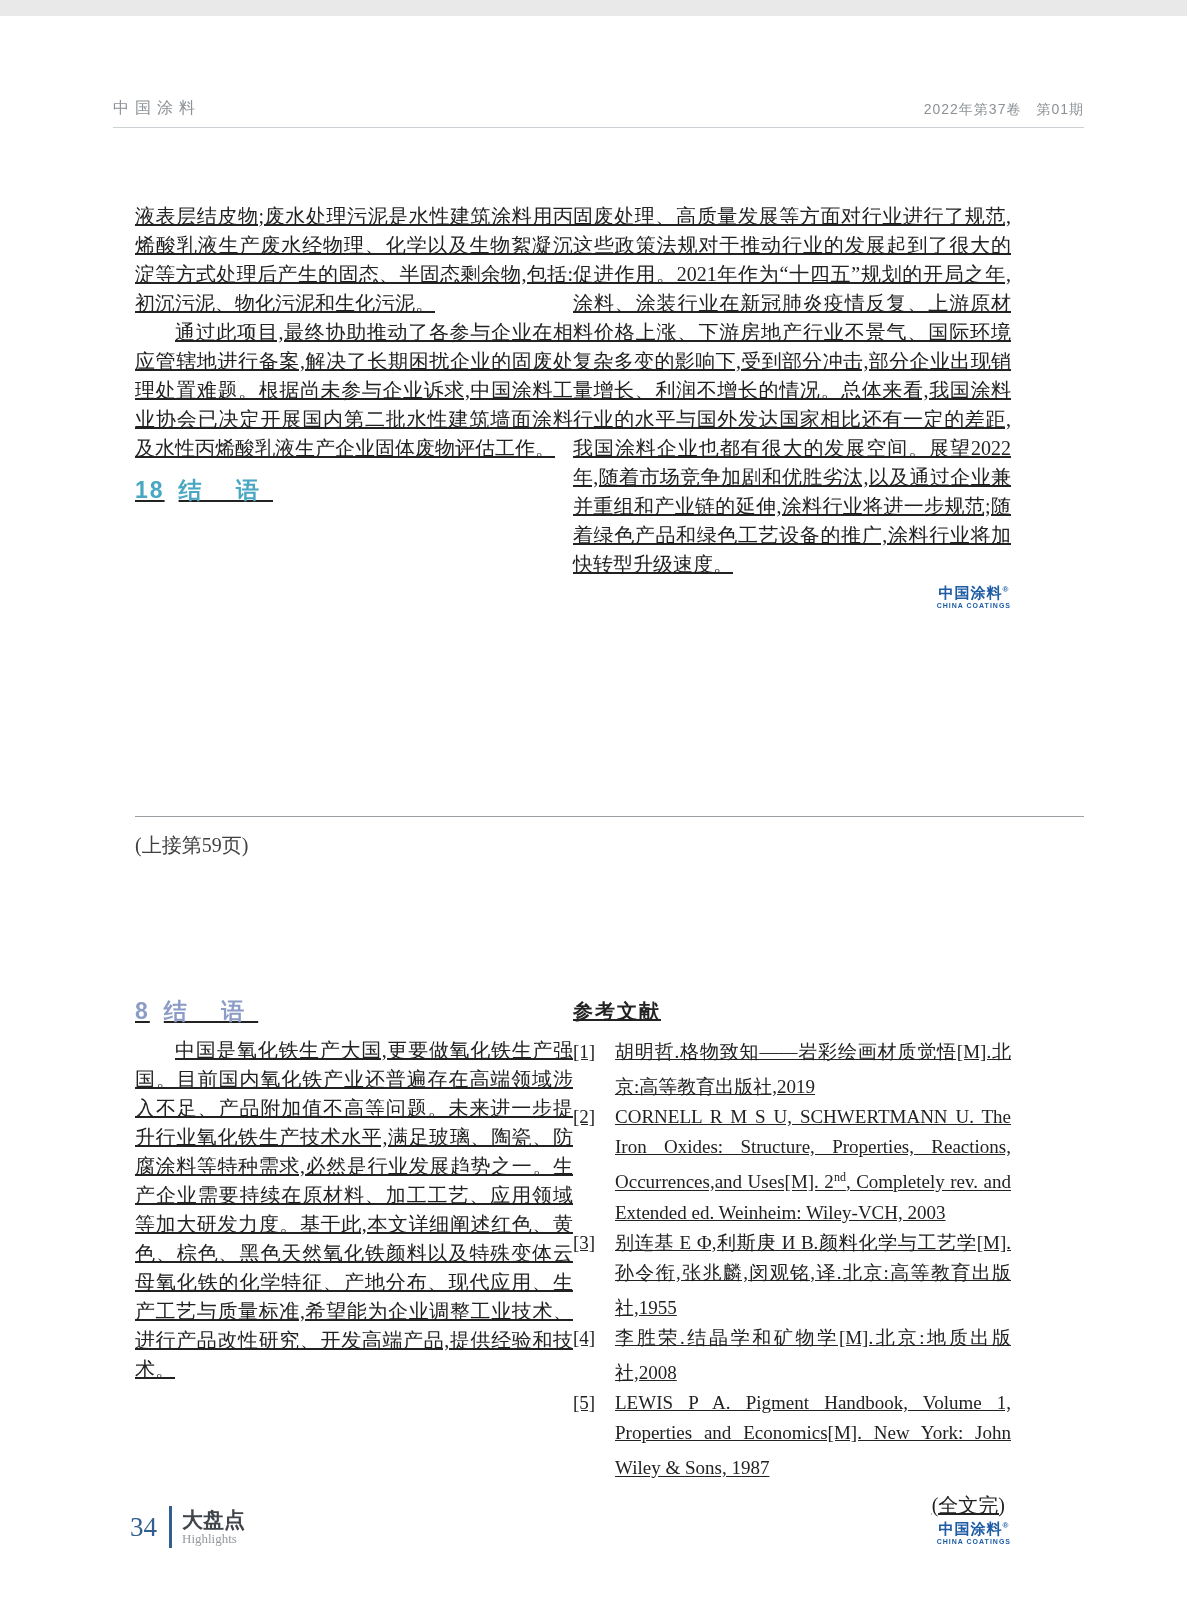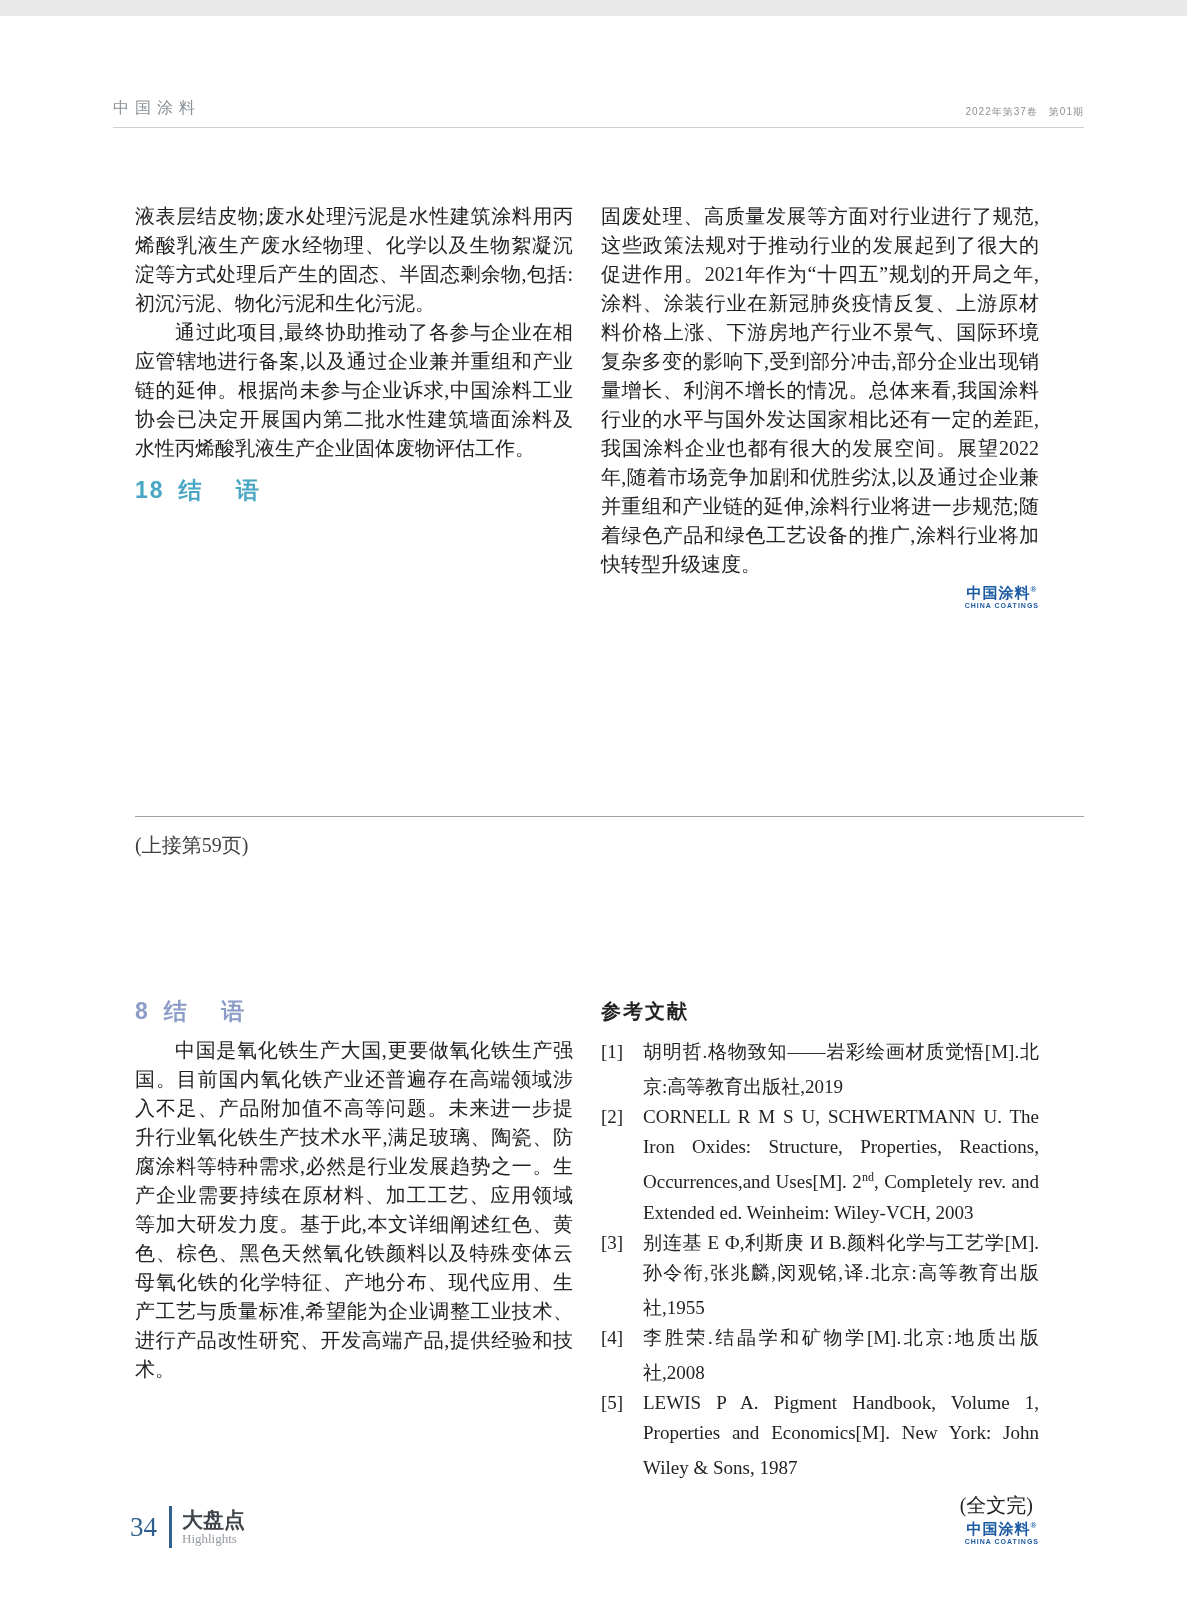--- a/index.html
+++ b/index.html
@@ -14,27 +14,27 @@
     padding-left:21px;
   }
   
   .pg-header{
     position:absolute;left:113px;right:124px;top:82px;
     display:flex;justify-content:space-between;align-items:flex-end;
     color:#8b9196;font-size:16px;
     font-family:"Liberation Sans","DejaVu Sans",sans-serif;
   }
   .pg-header .jname{letter-spacing:6px;}
-  .pg-header .issue{letter-spacing:1px;font-size:10px;text-align:center;}
+  .pg-header .issue{letter-spacing:1px;font-size:14px;text-align:center;}
   .header-rule{
     position:absolute;left:113px;right:124px;top:111px;
     border-top:1.5px solid #ccd1d6;height:0;
   }
   
-  .two-col{position:absolute;display:flex;gap:28px;}
+  .two-col{position:absolute;display:flex;text-decoration:underline;}
   .sec1{left:135px;top:186px;width:904px;}
   .sec2{left:135px;top:980px;width:904px;}
   .col{width:438px;}
   .para{
     font-size:20px;line-height:29px;text-align:justify;
     margin:0;
   }
   .indent{text-indent:2em;}
   
   .sec-heading{
@@ -106,21 +106,21 @@
 
   <div class="pg-header">
     <span class="jname">中国涂料</span>
     <span class="issue">2022年第37卷　第01期</span>
   </div>
   <div class="header-rule"></div>
 
   <div class="two-col sec1">
     <div class="col">
       <p class="para">液表层结皮物;废水处理污泥是水性建筑涂料用丙烯酸乳液生产废水经物理、化学以及生物絮凝沉淀等方式处理后产生的固态、半固态剩余物,包括:初沉污泥、物化污泥和生化污泥。</p>
-      <p class="para indent">通过此项目,最终协助推动了各参与企业在相应管辖地进行备案,以及通过企业兼并重组和产业链的延伸。根据尚未参与企业诉求,中国涂料工业协会已决定开展国内第二批水性建筑墙面涂料及水性丙烯酸乳液生产企业固体废物评估工作。</p>
+      <p class="para indent">通过此项目,最终协助推动了各参与企业在相应管辖地进行备案,解决了长期困扰企业的固废处理处置难题。根据尚未参与企业诉求,中国涂料工业协会已决定开展国内第二批水性建筑墙面涂料及水性丙烯酸乳液生产企业固体废物评估工作。</p>
       <div class="sec-heading teal">
         <span class="h-num">18</span><span class="h-title">结 语</span>
       </div>
     </div>
     <div class="col">
       <p class="para">固废处理、高质量发展等方面对行业进行了规范,这些政策法规对于推动行业的发展起到了很大的促进作用。2021年作为“十四五”规划的开局之年,涂料、涂装行业在新冠肺炎疫情反复、上游原材料价格上涨、下游房地产行业不景气、国际环境复杂多变的影响下,受到部分冲击,部分企业出现销量增长、利润不增长的情况。总体来看,我国涂料行业的水平与国外发达国家相比还有一定的差距,我国涂料企业也都有很大的发展空间。展望2022年,随着市场竞争加剧和优胜劣汰,以及通过企业兼并重组和产业链的延伸,涂料行业将进一步规范;随着绿色产品和绿色工艺设备的推广,涂料行业将加快转型升级速度。</p>
       <div class="logo-row">
         <div class="logo">
           <div class="logo-cn"><span>中国涂料</span><span class="logo-reg">®</span></div>
           <div class="logo-en">CHINA COATINGS</div>

